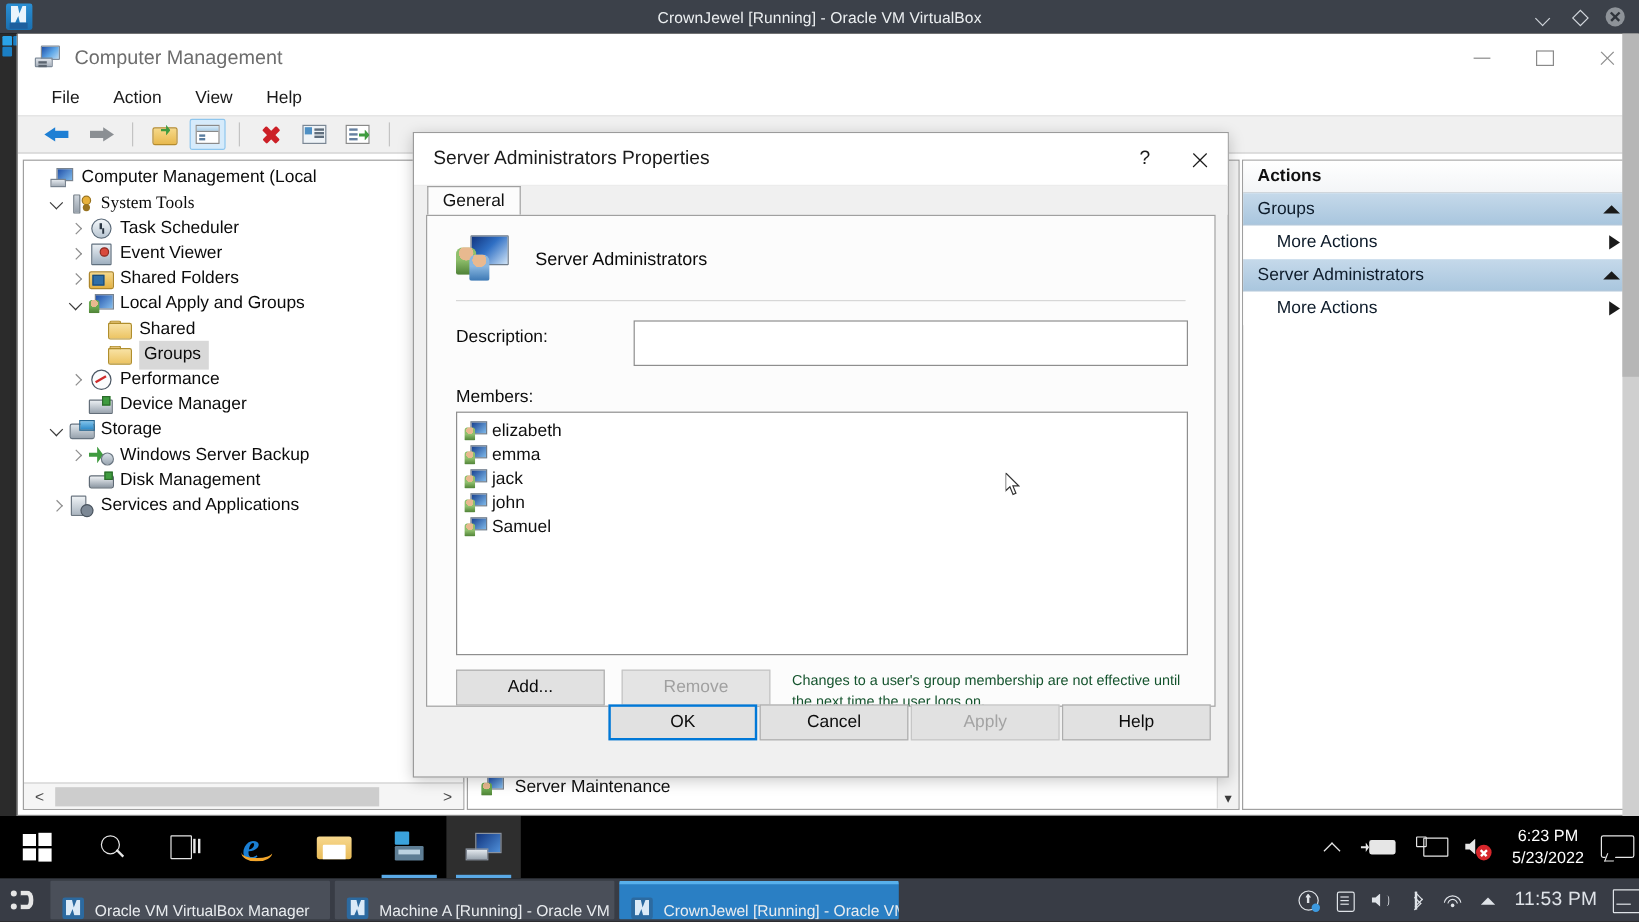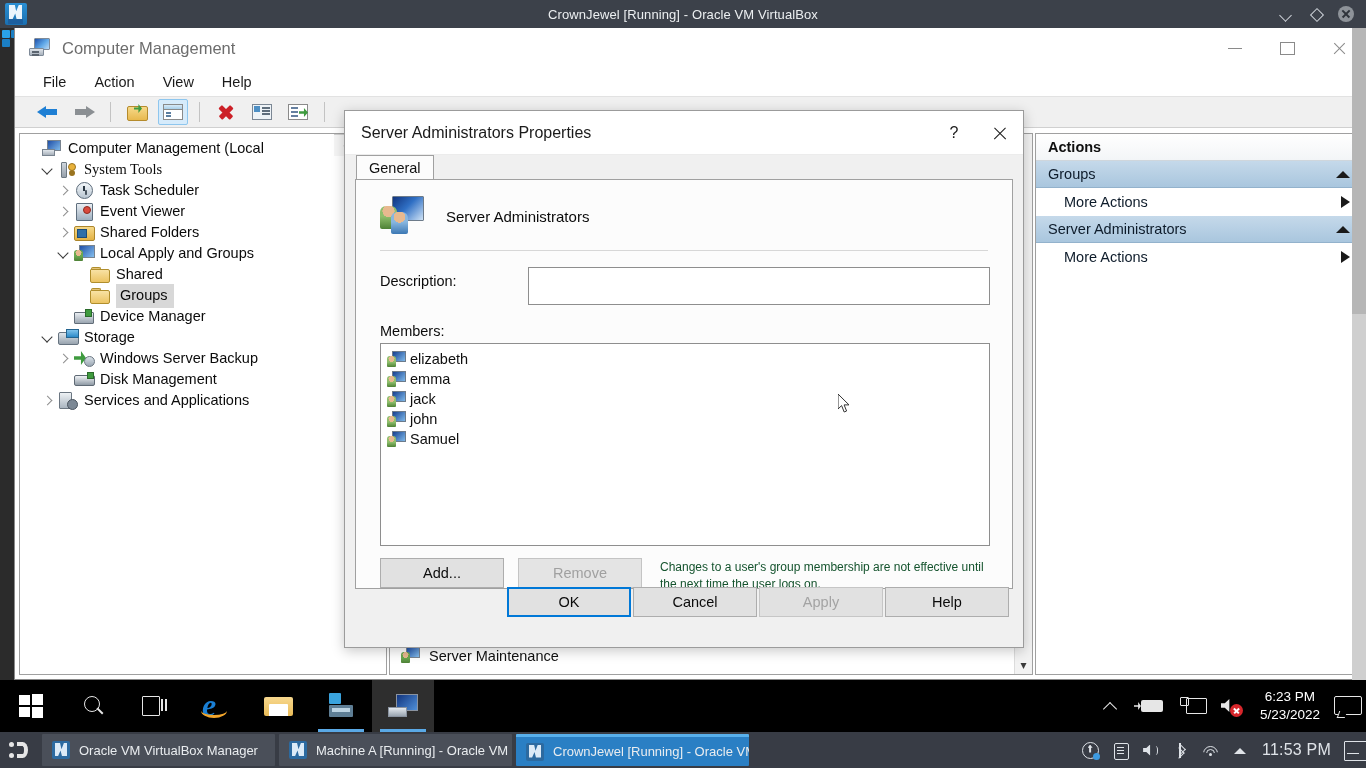--- a/index.html
+++ b/index.html
@@ -171,21 +171,21 @@
   .ic-props::after{content:"";position:absolute;left:9px;top:2px;width:8px;height:1.5px;background:#5f6e7d;box-shadow:0 3px 0 #5f6e7d,0 6px 0 #5f6e7d;}
   .ic-export{width:20px;height:16px;position:relative;background:#fff;border:1px solid #8a8a8a;}
   .ic-export::before{content:"";position:absolute;left:2px;top:2px;width:7px;height:1.6px;background:#6680a0;box-shadow:0 4px 0 #6680a0,0 8px 0 #6680a0;}
   .ic-export::after{content:"";position:absolute;left:10px;top:3px;width:9px;height:9px;background:#3f9b3f;clip-path:polygon(0 35%,55% 35%,55% 0,100% 50%,55% 100%,55% 65%,0 65%);}
 
   .cm-body { position: absolute; left:0; top: 101px; right: 0; bottom: 0; display: flex; }
 
   
   .cm-tree-pane {
     width: 368px; background: #fff; border: 1px solid #a0a0a0; margin: 4px 0 4px 4px;
-    display: flex; flex-direction: row; position: relative;
+    display: flex; flex-direction: column; position: relative;
   }
   .cm-tree { flex: 1; padding-top: 4px; overflow: hidden; position: relative; }
   .tree-row {
     display: flex; align-items: center; height: 21px; padding-left: 4px;
     font-size: 14.5px; color: #0b0b0b; white-space: nowrap;
   }
   .tree-row .expander {
     width: 16px; height: 16px; position: relative; flex: 0 0 auto; margin-right: 2px;
   }
   .chev-right::before {
@@ -462,21 +462,21 @@
   .host-launcher { width: 38px; height: 36px; position: relative; }
   .host-launcher i { position: absolute; background: #e6e6e6; border-radius: 50%; }
   .host-launcher i:nth-child(1){ left: 9px; top: 10px; width: 5px; height: 5px; }
   .host-launcher i:nth-child(2){ left: 9px; top: 21px; width: 5px; height: 5px; }
   .host-launcher i:nth-child(3){
     left: 17px; top: 10px; width: 11px; height: 16px; border-radius: 0 50% 50% 0;
     background: transparent; border-right: 4px solid #e6e6e6; border-top: 4px solid #e6e6e6; border-bottom: 4px solid #e6e6e6;
   }
   .host-task {
     height: 32px; width: 233px; margin-left: 4px; background: #4a4f59;
-    display: flex; align-items: center; gap: 9px; padding-left: 10px; color: #e9ecef; font-size: 13px;
+    display: flex; align-items: flex-end; gap: 9px; padding-left: 10px; color: #e9ecef; font-size: 13px;
     border-radius: 1px; white-space: nowrap; overflow: hidden;
   }
   .host-task.active { background: #2a7fc4; border-top: 3px solid #58b0ec; }
   .ht-icon { width: 18px; height: 18px; flex: 0 0 auto; position: relative; background:#2c6aa0; border-radius:2px; }
   .ht-icon::before{content:"";position:absolute;left:3px;top:2px;width:12px;height:13px;background:#dbeaf7;
     clip-path: polygon(0 0,42% 0,54% 48%,74% 0,100% 0,100% 100%,58% 100%,46% 58%,26% 100%,0 100%);}
   .host-tray { margin-left: auto; display: flex; align-items: center; gap: 13px; padding-right: 0; }
   .hti { width: 17px; height: 17px; position: relative; }
   .hti-update::before{content:"";position:absolute;left:0;top:0;width:15px;height:15px;border:1.6px solid #dfe3e8;border-radius:50%;}
   .hti-update::after{content:"";position:absolute;left:5.5px;top:3px;width:5px;height:8px;background:#dfe3e8;clip-path:polygon(50% 0,100% 42%,70% 42%,70% 100%,30% 100%,30% 42%,0 42%);}
@@ -617,20 +617,25 @@
               </div>
               <div class="tree-row" style="padding-left: 52px;">
                 <span class="expander"></span>
                 <span class="tree-icon ti-folder"></span>
                 <span class="tree-label">Shared</span>
               </div>
               <div class="tree-row selected" style="padding-left: 52px;">
                 <span class="expander"></span>
                 <span class="tree-icon ti-folder"></span>
                 <span class="tree-label">Groups</span>
+              </div>
+              <div class="tree-row" style="padding-left: 36px;">
+                <span class="expander chev-right"></span>
+                <span class="tree-icon ti-perf"></span>
+                <span class="tree-label">Performance</span>
               </div>
               <div class="tree-row" style="padding-left: 36px;">
                 <span class="expander"></span>
                 <span class="tree-icon ti-device"></span>
                 <span class="tree-label">Device Manager</span>
               </div>
               <div class="tree-row" style="padding-left: 20px;">
                 <span class="expander chev-down"></span>
                 <span class="tree-icon ti-storage"></span>
                 <span class="tree-label">Storage</span>

